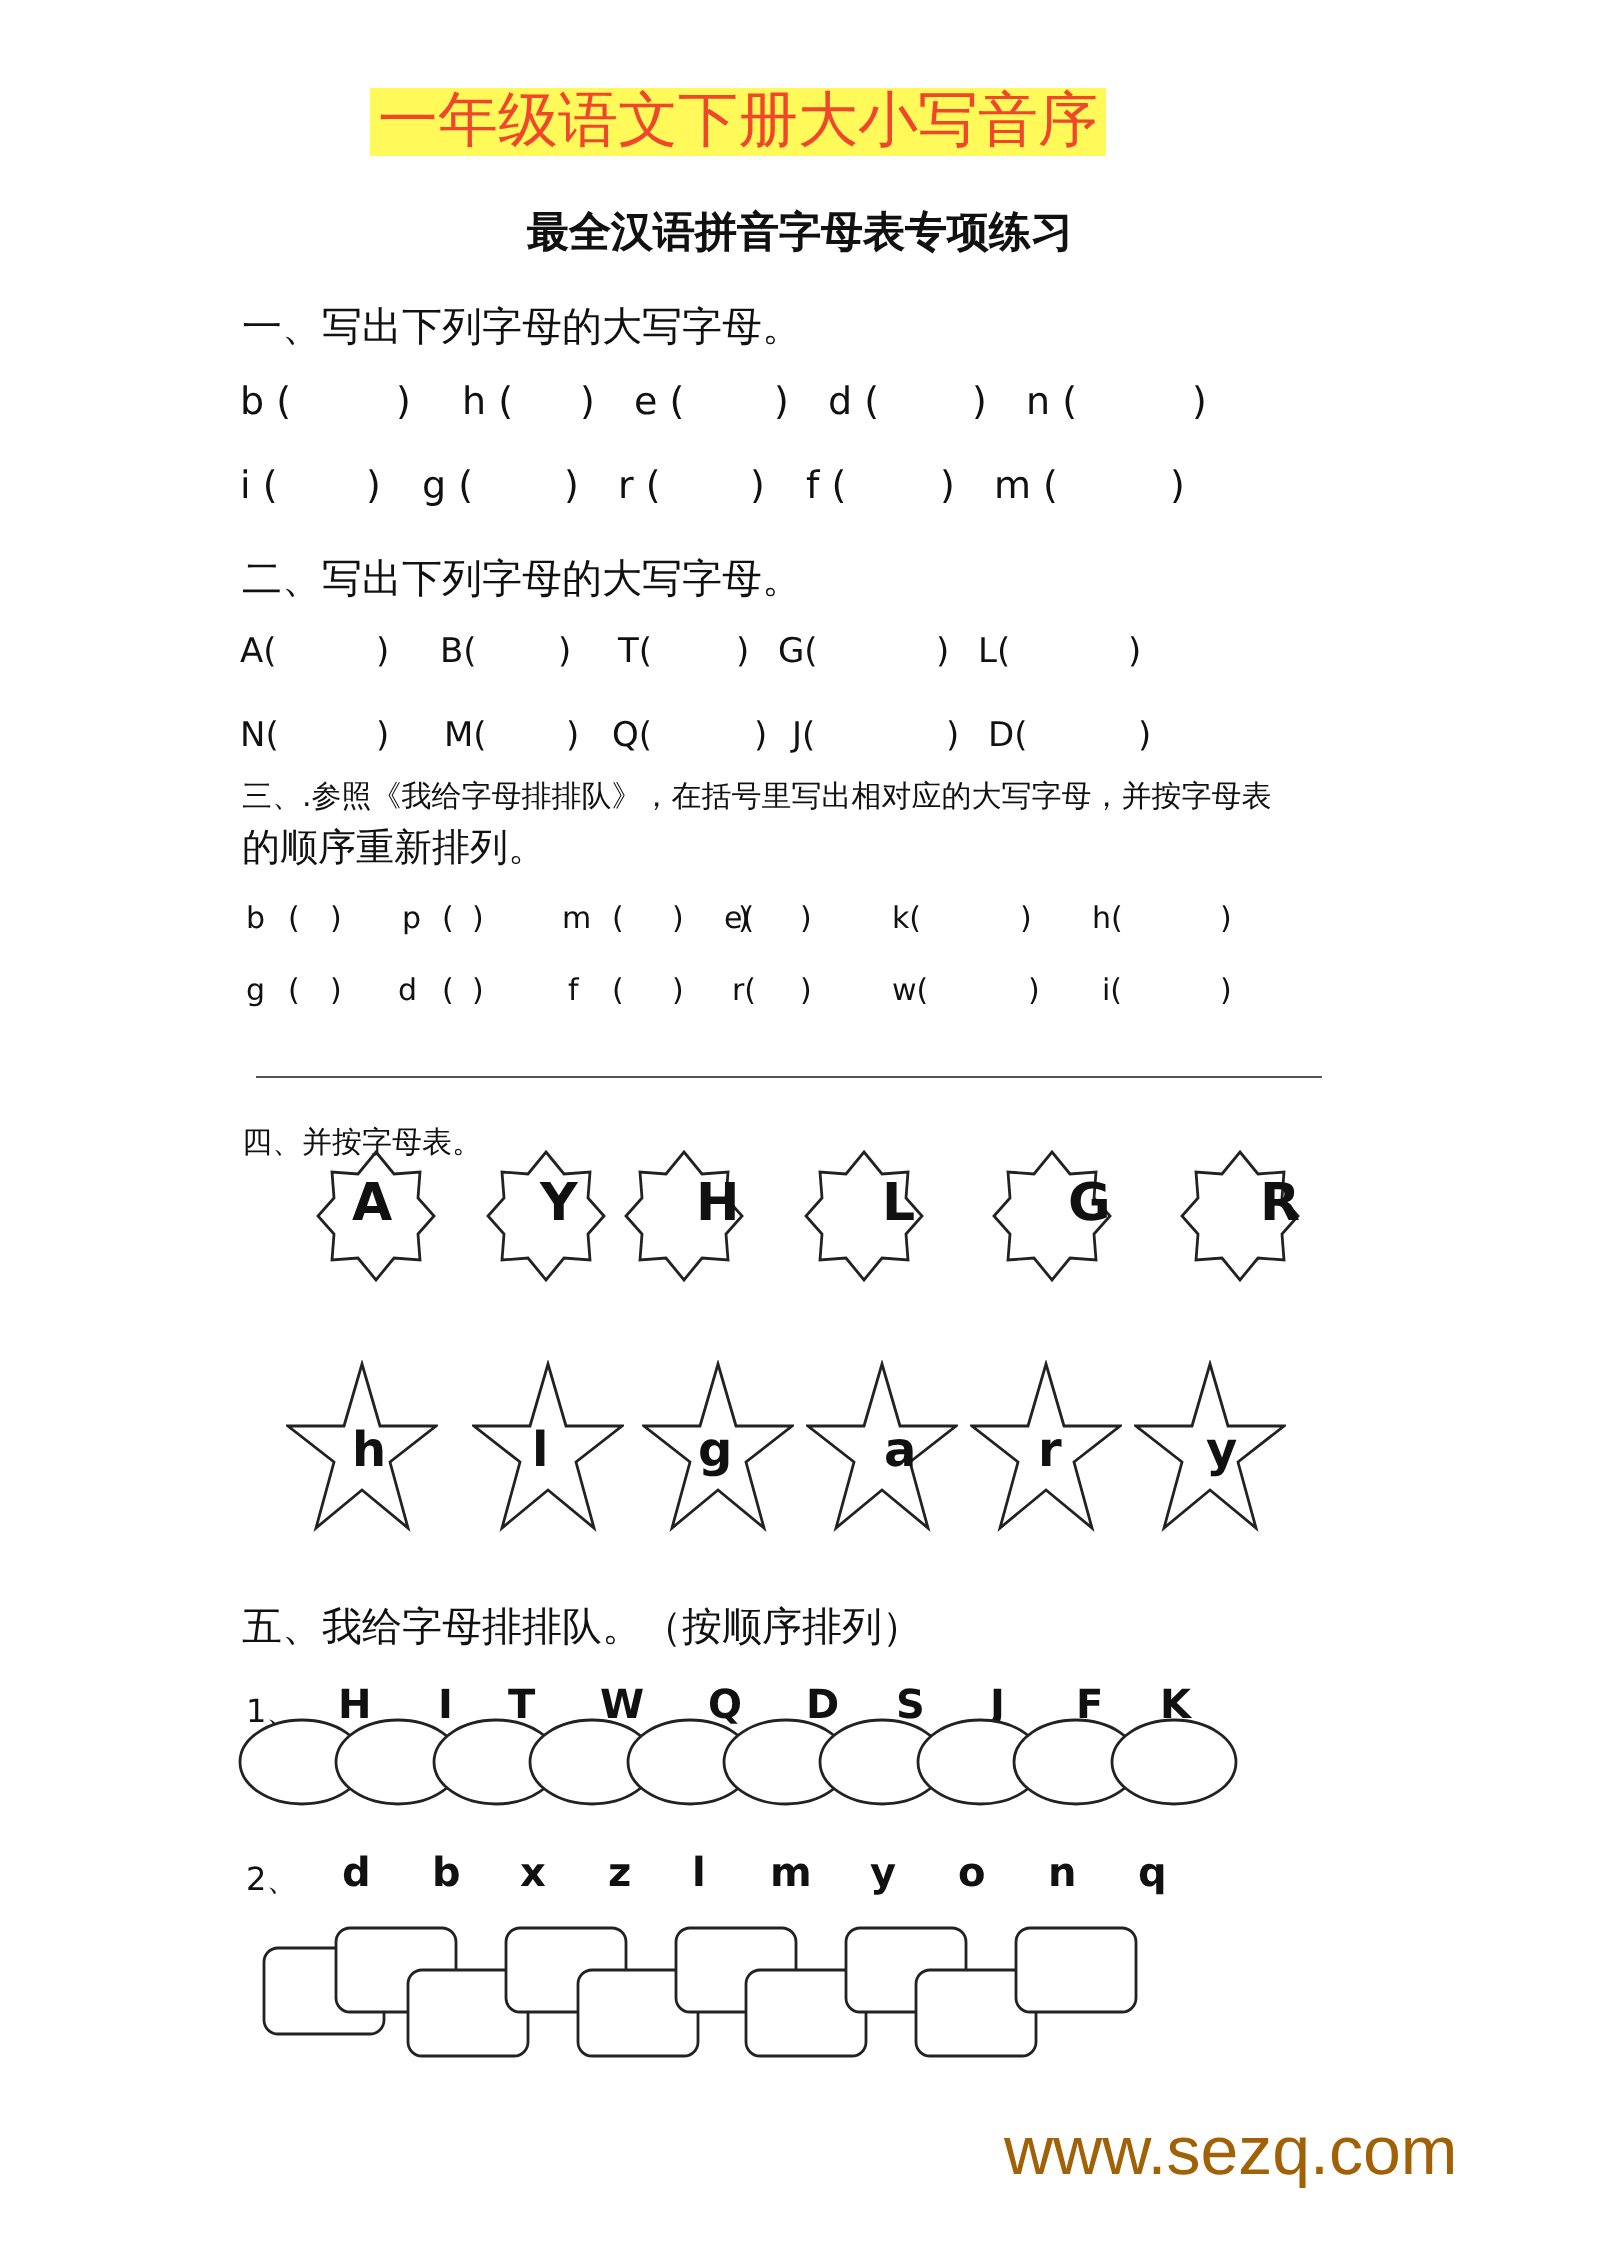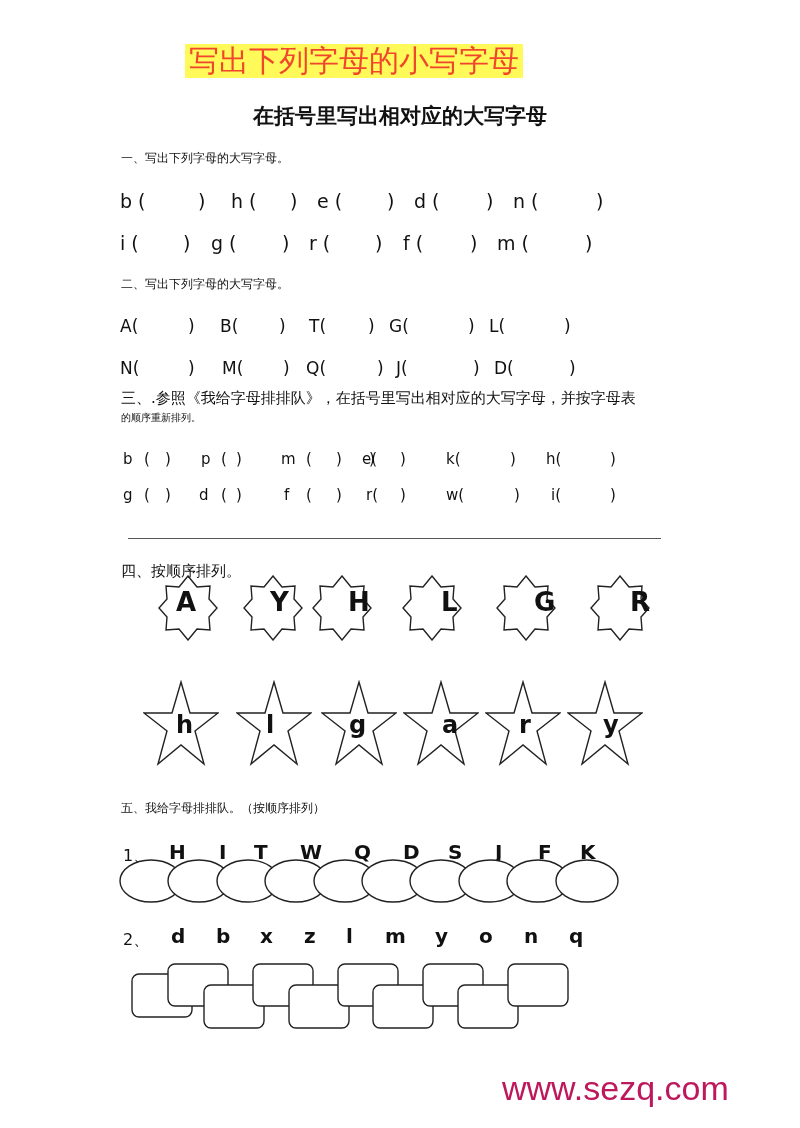--- a/index.html
+++ b/index.html
@@ -1,35 +1,35 @@
 <!DOCTYPE html>
 <html><head>
 <meta charset="utf-8">
 <style>
   html,body{margin:0;padding:0;background:#fff;}
   body{width:800px;height:1128px;position:relative;overflow:hidden;font-family:"DejaVu Sans",sans-serif;color:#111;}
   .abs{position:absolute;}
   .title{left:185px;top:44px;height:34px;padding:0 4px;background:#fff95a;color:#f0472c;font-size:30px;line-height:34px;letter-spacing:0px;white-space:nowrap;}
   .subtitle{left:0;width:800px;top:102px;text-align:center;font-size:21px;font-weight:bold;color:#111;}
-  .h{font-size:12px;color:#111;white-space:nowrap;}
+  .h{font-size:20px;color:#111;white-space:nowrap;}
   .row{font-size:19px;color:#111;white-space:nowrap;}
   .row span{position:absolute;}
   .row3 span{font-size:15px;}
   .hr{left:128px;top:538px;width:533px;height:1px;background:#555;}
   .shape{position:absolute;}
   .shape svg{position:absolute;left:0;top:0;}
   .shape .lt{position:absolute;font-weight:bold;font-size:26px;line-height:1;}
   .lbl5{font-size:20px;font-weight:bold;}
-  .watermark{left:502px;top:1057px;font-size:34px;color:#be185d;font-family:"Liberation Sans",sans-serif;margin-top:12px;}
+  .watermark{left:502px;top:1057px;font-size:34px;color:#a16207;font-family:"Liberation Sans",sans-serif;}
 </style>
 </head>
 <body>
 
-<div class="abs title">写出下列字母的小写字母</div>
-<div class="abs subtitle">在括号里写出相对应的大写字母</div>
+<div class="abs title">一年级语文下册大小写音序</div>
+<div class="abs subtitle">最全汉语拼音字母表专项练习</div>
 
 <div class="abs h" style="left:121px;top:150px;">一、写出下列字母的大写字母。</div>
 <div class="abs row" style="left:0;top:190px;width:800px;height:24px;">
   <span style="left:120px">b (</span>
   <span style="left:198px">)</span>
   <span style="left:231px">h (</span>
   <span style="left:290px">)</span>
   <span style="left:317px">e (</span>
   <span style="left:387px">)</span>
   <span style="left:414px">d (</span>
@@ -70,21 +70,21 @@
   <span style="left:283px">)</span>
   <span style="left:306px">Q(</span>
   <span style="left:377px">)</span>
   <span style="left:396px">J(</span>
   <span style="left:473px">)</span>
   <span style="left:494px">D(</span>
   <span style="left:569px">)</span>
 </div>
 
 <div class="abs h" style="left:121px;top:389px;font-size:15px;">三、.参照《我给字母排排队》，在括号里写出相对应的大写字母，并按字母表</div>
-<div class="abs h" style="left:121px;top:411px;font-size:10px;">的顺序重新排列。</div>
+<div class="abs h" style="left:121px;top:411px;font-size:19px;">的顺序重新排列。</div>
 <div class="abs row row3" style="left:0;top:450px;width:800px;height:22px;">
   <span style="left:123px">b</span>
   <span style="left:144px">(</span>
   <span style="left:165px">)</span>
   <span style="left:201px">p</span>
   <span style="left:221px">(</span>
   <span style="left:236px">)</span>
   <span style="left:281px">m</span>
   <span style="left:306px">(</span>
   <span style="left:336px">)</span>
@@ -109,21 +109,21 @@
   <span style="left:336px">)</span>
   <span style="left:366px">r(</span>
   <span style="left:400px">)</span>
   <span style="left:446px">w(</span>
   <span style="left:514px">)</span>
   <span style="left:551px">i(</span>
   <span style="left:610px">)</span>
 </div>
 <div class="abs hr"></div>
 
-<div class="abs h" style="left:121px;top:562px;font-size:15px;">四、按顺序排列。</div>
+<div class="abs h" style="left:121px;top:562px;font-size:15px;">四、并按字母表。</div>
 
 <div class="shape" style="left:158px;top:575px;width:60px;height:66px;">
   <svg width="60" height="66" viewBox="0 0 60 66">
       <polygon points="30,1 39,12 52,11 51,24 59,33 51,42 52,55 39,54 30,65 21,54 8,55 9,42 1,33 9,24 8,11 21,12" fill="none" stroke="#222" stroke-width="1.4"></polygon>
     </svg>
   <span class="lt" style="left:18px;top:14px;">A</span>
 </div>
 <div class="shape" style="left:243px;top:575px;width:60px;height:66px;">
   <svg width="60" height="66" viewBox="0 0 60 66">
       <polygon points="30,1 39,12 52,11 51,24 59,33 51,42 52,55 39,54 30,65 21,54 8,55 9,42 1,33 9,24 8,11 21,12" fill="none" stroke="#222" stroke-width="1.4"></polygon>

